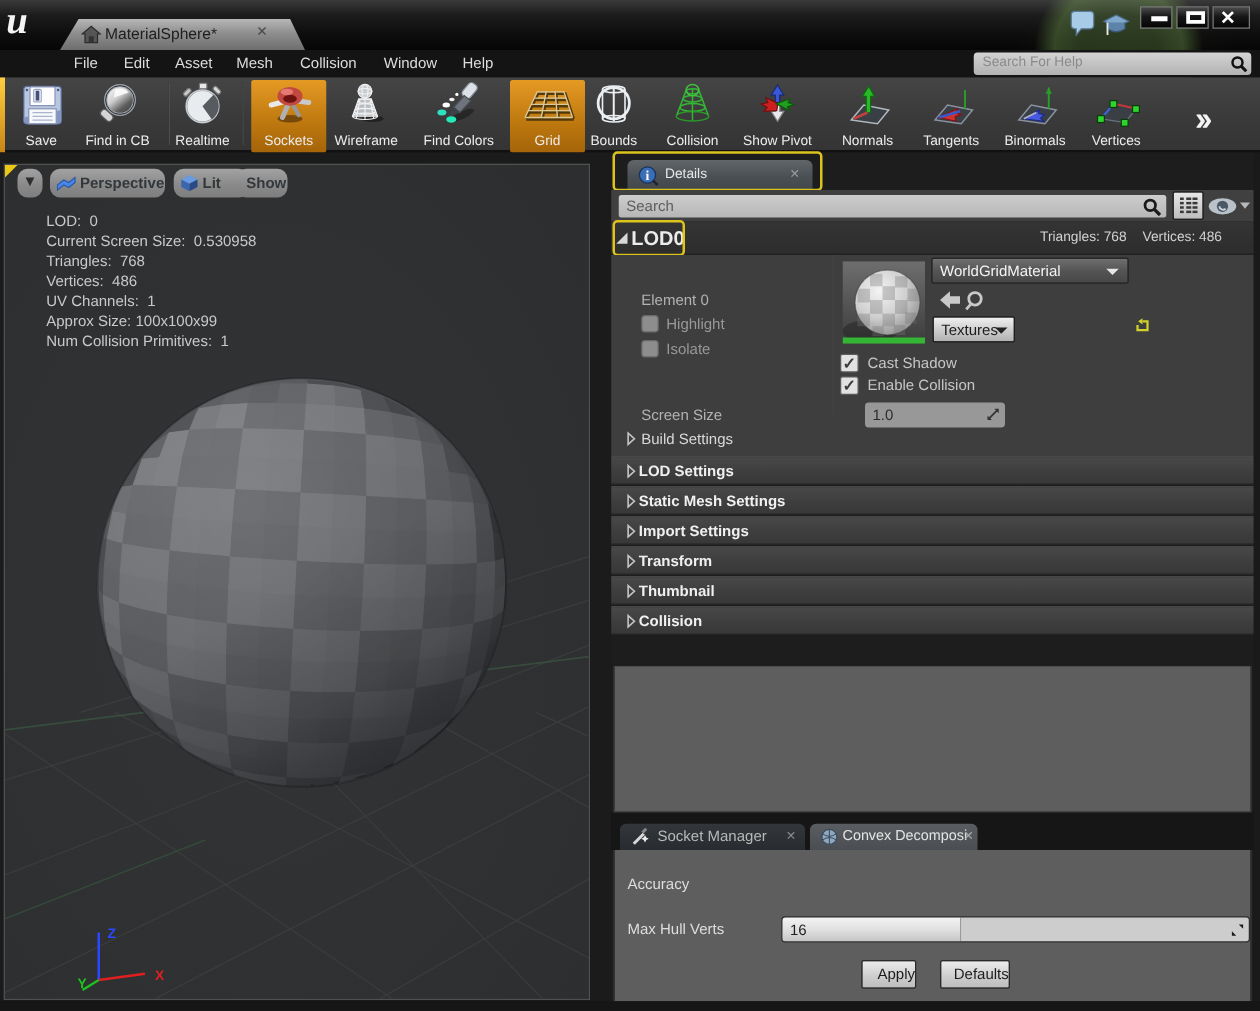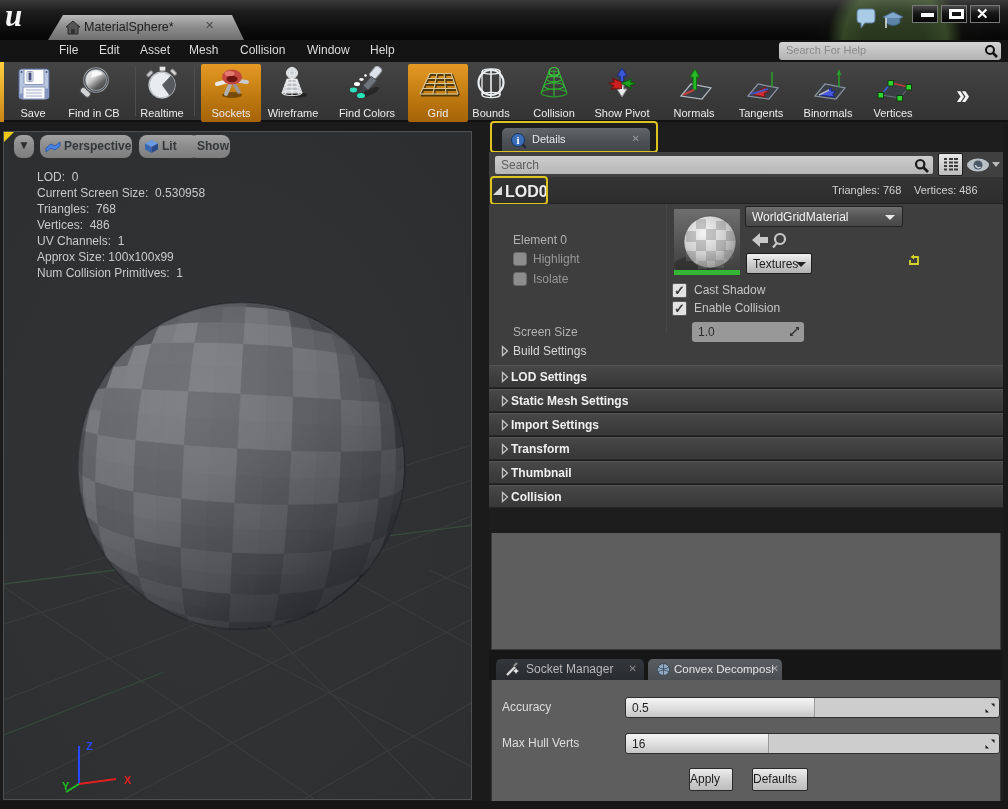--- a/index.html
+++ b/index.html
@@ -673,21 +673,21 @@
 .btab { position:absolute; top:9px; height:21px; border-radius:5px 5px 0 0; font-size:12px; }
 #btabrow .sock { left:7px; width:148px; background:linear-gradient(#33373b,#282c30); color:#b8b8b8; }
 #btabrow .conv { left:159px; width:134px; background:linear-gradient(#5a5e62,#4a4e52); color:#e4e4e4; }
 .btab .x { position:absolute; right:7px; top:4px; font-size:10px; color:#888; }
 #bcontent { position:absolute; left:2px; top:558px; width:510px; height:121px; background:#5e5e5e; border-left:1px solid #333; border-right:1px solid #333;padding-left:36px;}
 .spin { position:absolute; height:21px; background:#cdcdcd; border-radius:3px; border:1px solid #2e2e2e; overflow:hidden;}
 .spin .fill { position:absolute; left:0; top:0; height:100%; background:linear-gradient(#f4f4f4,#dedede 55%,#c6c6c6); border-right:1px solid #9a9a9a; border-radius:3px 0 0 3px;}
 .spin .val { position:absolute; left:6px; top:3px; color:#1f1f1f; font-size:12px; }
 .spin .rsz { position:absolute; right:3px; top:4px; }
 .pushbtn { position:absolute; top:646px; height:23px; background:linear-gradient(#ececec,#cfcfcf 55%,#bdbdbd);
-  border:1px solid #2a2a2a; border-radius:2px; color:#1c1c1c; font-size:12px; text-align:left; line-height:21px; }
+  border:1px solid #2a2a2a; border-radius:2px; color:#1c1c1c; font-size:12px; text-align:right; line-height:21px; }
 </style>
 <div class="abs" id="rpanel">
   <div id="dtab">
     <svg style="position:absolute;left:8px;top:4px" width="17" height="17" viewBox="0 0 17 17">
       <circle cx="8" cy="8" r="6.5" fill="#3a6fb8" stroke="#16335e"></circle>
       <text x="8" y="12" font-size="11" font-weight="bold" font-family="Liberation Serif,serif" fill="#fff" text-anchor="middle">i</text>
       <line x1="12.5" y1="12.5" x2="16" y2="16" stroke="#223" stroke-width="2"></line>
     </svg>
     <span class="t">Details</span>
       <span class="x">✕</span>
@@ -862,28 +862,20 @@
       <svg style="position:absolute;left:8px;top:3px" width="15" height="15" viewBox="0 0 15 15">
         <circle cx="7.5" cy="7.5" r="6" fill="#8fa8c0" stroke="#3a4a5a"></circle>
         <path d="M2 5 Q7.5 9 13 5 M2 10 Q7.5 6 13 10 M7.5 1.5 V13.5" stroke="#3a4a5a" fill="none" stroke-width="0.8"></path>
       </svg>
       <span style="position:absolute;left:26px;top:4px;font-size:11.5px">Convex Decomposi</span>
         <span class="x" style="color:#aaa;right:3px">✕</span>
     </div>
   </div>
   <div id="bcontent">
     <span class="plabel" style="left:10px;top:20px;color:#dedede;font-size:12px">Accuracy</span>
-    <div class="spin" style="left:133px;top:17px;width:375px;">
-      <div class="fill" style="width:189px"></div>
-      <span class="val">0.5</span>
-      <svg class="rsz" width="12" height="12" viewBox="0 0 12 12">
-          <path d="M7 1.5 H10.5 V5 Z" fill="#1a1a1a"></path>
-          <path d="M1.5 7 V10.5 H5 Z" fill="#1a1a1a"></path>
-        </svg>
-    </div>
     <span class="plabel" style="left:10px;top:56px;color:#dedede;font-size:12px">Max Hull Verts</span>
     <div class="spin" style="left:133px;top:53px;width:375px;">
       <div class="fill" style="width:143px"></div>
       <span class="val">16</span>
       <svg class="rsz" width="12" height="12" viewBox="0 0 12 12">
           <path d="M7 1.5 H10.5 V5 Z" fill="#1a1a1a"></path>
           <path d="M1.5 7 V10.5 H5 Z" fill="#1a1a1a"></path>
         </svg>
     </div>
   </div>

